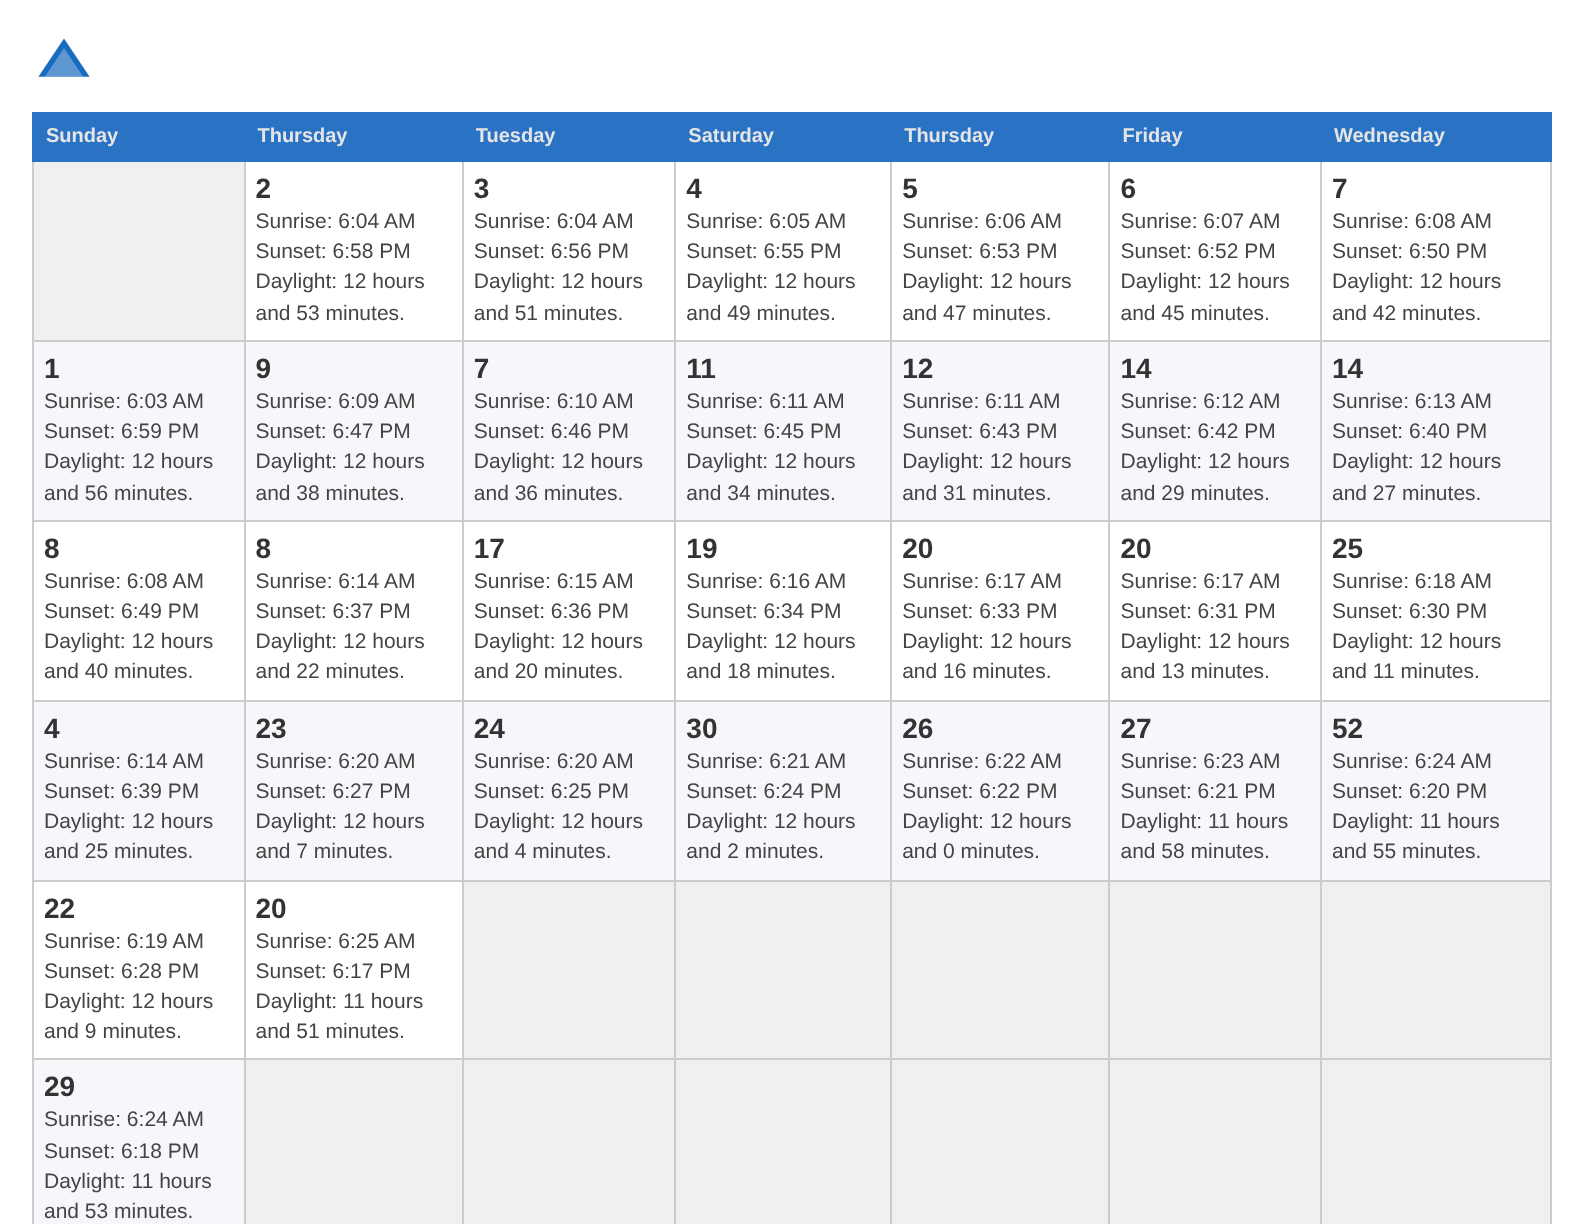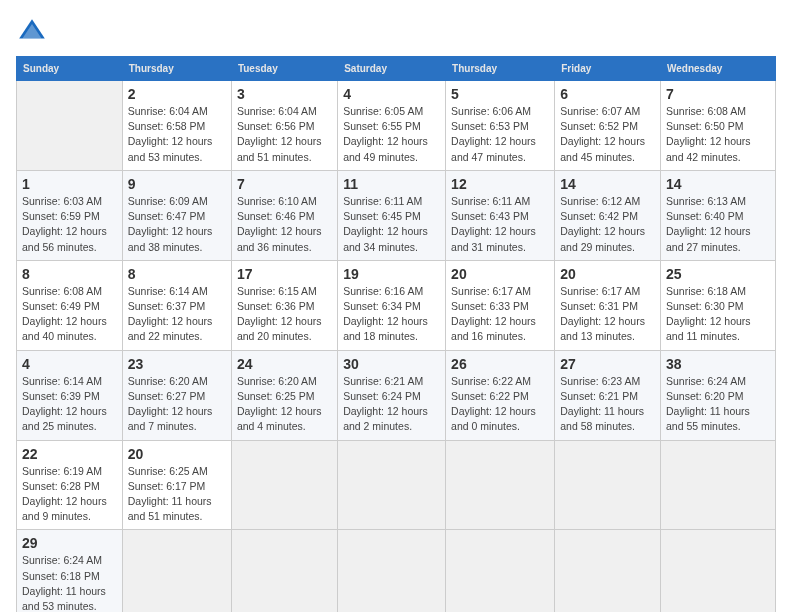--- a/index.html
+++ b/index.html
@@ -231,21 +231,21 @@
         </td>
         <td>
           <span class="day-num">26</span>
           <div class="day-detail">Sunrise: 6:22 AM<br>Sunset: 6:22 PM<br>Daylight: 12 hours and 0 minutes.</div>
         </td>
         <td>
           <span class="day-num">27</span>
           <div class="day-detail">Sunrise: 6:23 AM<br>Sunset: 6:21 PM<br>Daylight: 11 hours and 58 minutes.</div>
         </td>
         <td>
-          <span class="day-num">38</span>
+          <span class="day-num">52</span>
           <div class="day-detail">Sunrise: 6:24 AM<br>Sunset: 6:20 PM<br>Daylight: 11 hours and 55 minutes.</div>
         </td>
       </tr>
       <tr>
         <td>
           <span class="day-num">22</span>
           <div class="day-detail">Sunrise: 6:19 AM<br>Sunset: 6:28 PM<br>Daylight: 12 hours and 9 minutes.</div>
         </td>
         <td>
           <span class="day-num">20</span>

